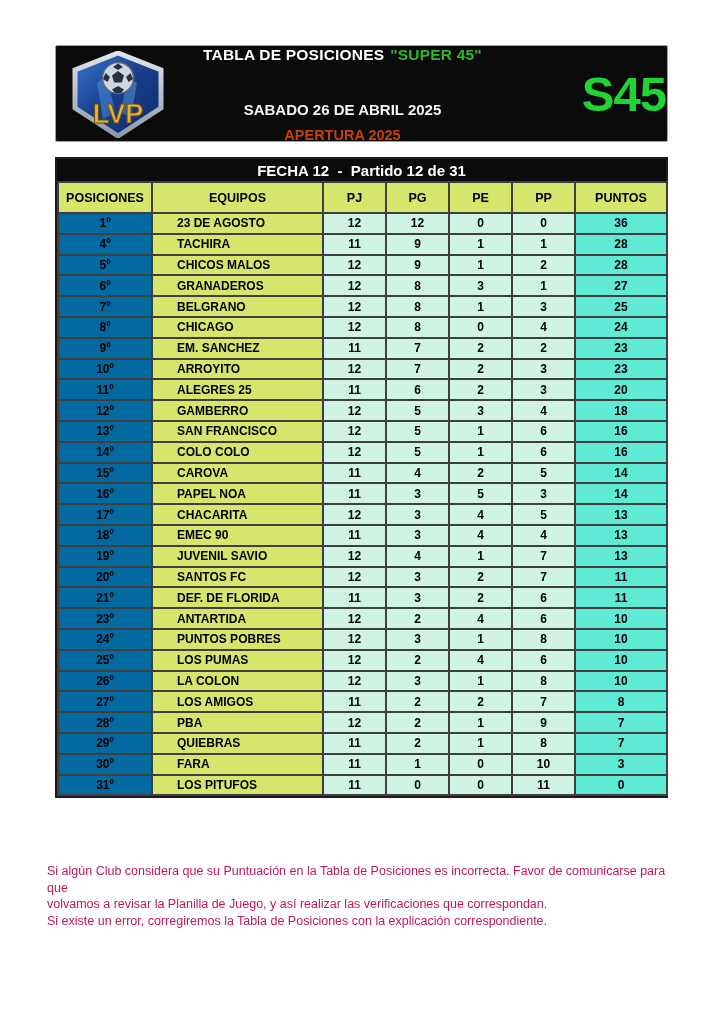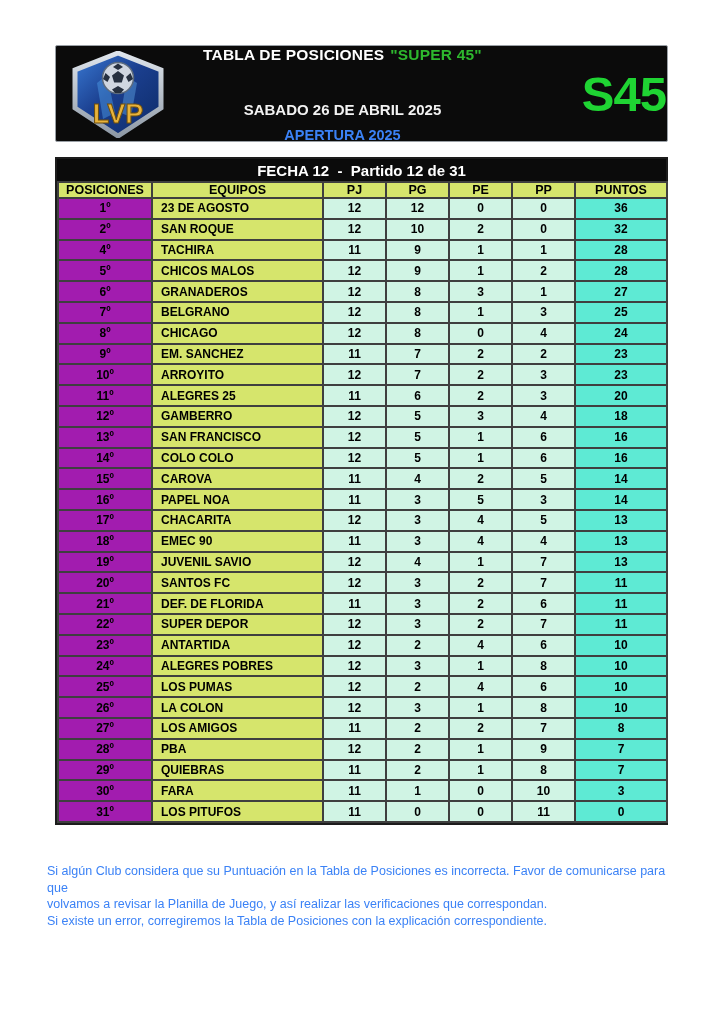--- a/index.html
+++ b/index.html
@@ -15,21 +15,21 @@
     background:#0b0b0b; border:1px solid #9aa0a6; border-radius:2px;
     display:flex; flex-direction:column; justify-content:space-evenly;
     align-items:center; text-align:center;
   }
   .logo-badge {
     position:absolute; left:13px; top:5px; width:98px; height:87px;
   }
   .title-line { font-size:15.5px; font-weight:bold; color:#ffffff; letter-spacing:0.2px; }
   .title-line .hl { color:#2eb82e; margin-left:6px; }
   .date-line  { font-size:15px; font-weight:bold; color:#f2f2f2;margin-top:28px; }
-  .season-line{ font-size:14.5px; font-weight:bold; color:#3b82f6; }
+  .season-line{ font-size:14.5px; font-weight:bold; color:#c2410c; }
   .header-text-block { margin-left:40px; margin-right:78px; display:flex; flex-direction:column; gap:9px; }
   .s45-badge {
     position:absolute; right:1px; top:50%; transform:translateY(-50%);
     font-size:49px; font-weight:bold; color:#1fd433; letter-spacing:-1px;
     line-height:1;
   }
 
   
   .table-wrap {
     position:absolute; left:55px; top:157px; width:613px;
@@ -41,32 +41,32 @@
     display:flex; align-items:center; justify-content:center;
     white-space:pre;
   }
   table.standings {
     border-collapse:collapse; table-layout:fixed; width:609px;
   }
   table.standings th, table.standings td {
     border:2px solid #3f3f3f; color:#000;
     font-weight:bold; text-align:center; overflow:hidden; white-space:nowrap;
   }
-  table.standings th { height:16px; font-size:12.5px; background:#d6e56c; }
+  table.standings th { height:31px; font-size:12.5px; background:#d6e56c; }
   table.standings td { height:20.8px; font-size:12px; }
-  .c-pos  { background:#a21caf; }
-  .c-team { background:#d6e56c; text-align:left !important; padding-left:8px; }
+  .c-pos  { background:#0369a1; }
+  .c-team { background:#d6e56c; text-align:left !important; padding-left:24px; }
   .c-num  { background:#d0f4e4; }
   .c-pts  { background:#5eead4; }
   th.h-equipos { font-size:11.5px; }
 
   
   .footer-note {
     position:absolute; left:47px; top:863px; width:630px;
-    font-size:12.5px; line-height:16.5px; color:#3b82f6; font-weight:normal;
+    font-size:12.5px; line-height:16.5px; color:#be185d; font-weight:normal;
   }
 </style>
 </head>
 <body>
 
 <div class="header-box">
   <div class="logo-badge">
     <svg width="98" height="87" viewBox="0 0 98 87" aria-hidden="true">
       <defs>
         <linearGradient id="shieldG" x1="0" y1="0" x2="1" y2="1">
@@ -126,29 +126,20 @@
         <tr>
           <td class="c-pos">1º</td>
           <td class="c-team">23 DE AGOSTO</td>
           <td class="c-num">12</td>
           <td class="c-num">12</td>
           <td class="c-num">0</td>
           <td class="c-num">0</td>
           <td class="c-pts">36</td>
         </tr>
         <tr>
-          <td class="c-pos">2º</td>
-          <td class="c-team">SAN ROQUE</td>
-          <td class="c-num">12</td>
-          <td class="c-num">10</td>
-          <td class="c-num">2</td>
-          <td class="c-num">0</td>
-          <td class="c-pts">32</td>
-        </tr>
-        <tr>
           <td class="c-pos">4º</td>
           <td class="c-team">TACHIRA</td>
           <td class="c-num">11</td>
           <td class="c-num">9</td>
           <td class="c-num">1</td>
           <td class="c-num">1</td>
           <td class="c-pts">28</td>
         </tr>
         <tr>
           <td class="c-pos">5º</td>
@@ -297,40 +288,31 @@
         <tr>
           <td class="c-pos">21º</td>
           <td class="c-team">DEF. DE FLORIDA</td>
           <td class="c-num">11</td>
           <td class="c-num">3</td>
           <td class="c-num">2</td>
           <td class="c-num">6</td>
           <td class="c-pts">11</td>
         </tr>
         <tr>
-          <td class="c-pos">22º</td>
-          <td class="c-team">SUPER DEPOR</td>
-          <td class="c-num">12</td>
-          <td class="c-num">3</td>
-          <td class="c-num">2</td>
-          <td class="c-num">7</td>
-          <td class="c-pts">11</td>
-        </tr>
-        <tr>
           <td class="c-pos">23º</td>
           <td class="c-team">ANTARTIDA</td>
           <td class="c-num">12</td>
           <td class="c-num">2</td>
           <td class="c-num">4</td>
           <td class="c-num">6</td>
           <td class="c-pts">10</td>
         </tr>
         <tr>
           <td class="c-pos">24º</td>
-          <td class="c-team">ALEGRES POBRES</td>
+          <td class="c-team">PUNTOS POBRES</td>
           <td class="c-num">12</td>
           <td class="c-num">3</td>
           <td class="c-num">1</td>
           <td class="c-num">8</td>
           <td class="c-pts">10</td>
         </tr>
         <tr>
           <td class="c-pos">25º</td>
           <td class="c-team">LOS PUMAS</td>
           <td class="c-num">12</td>

